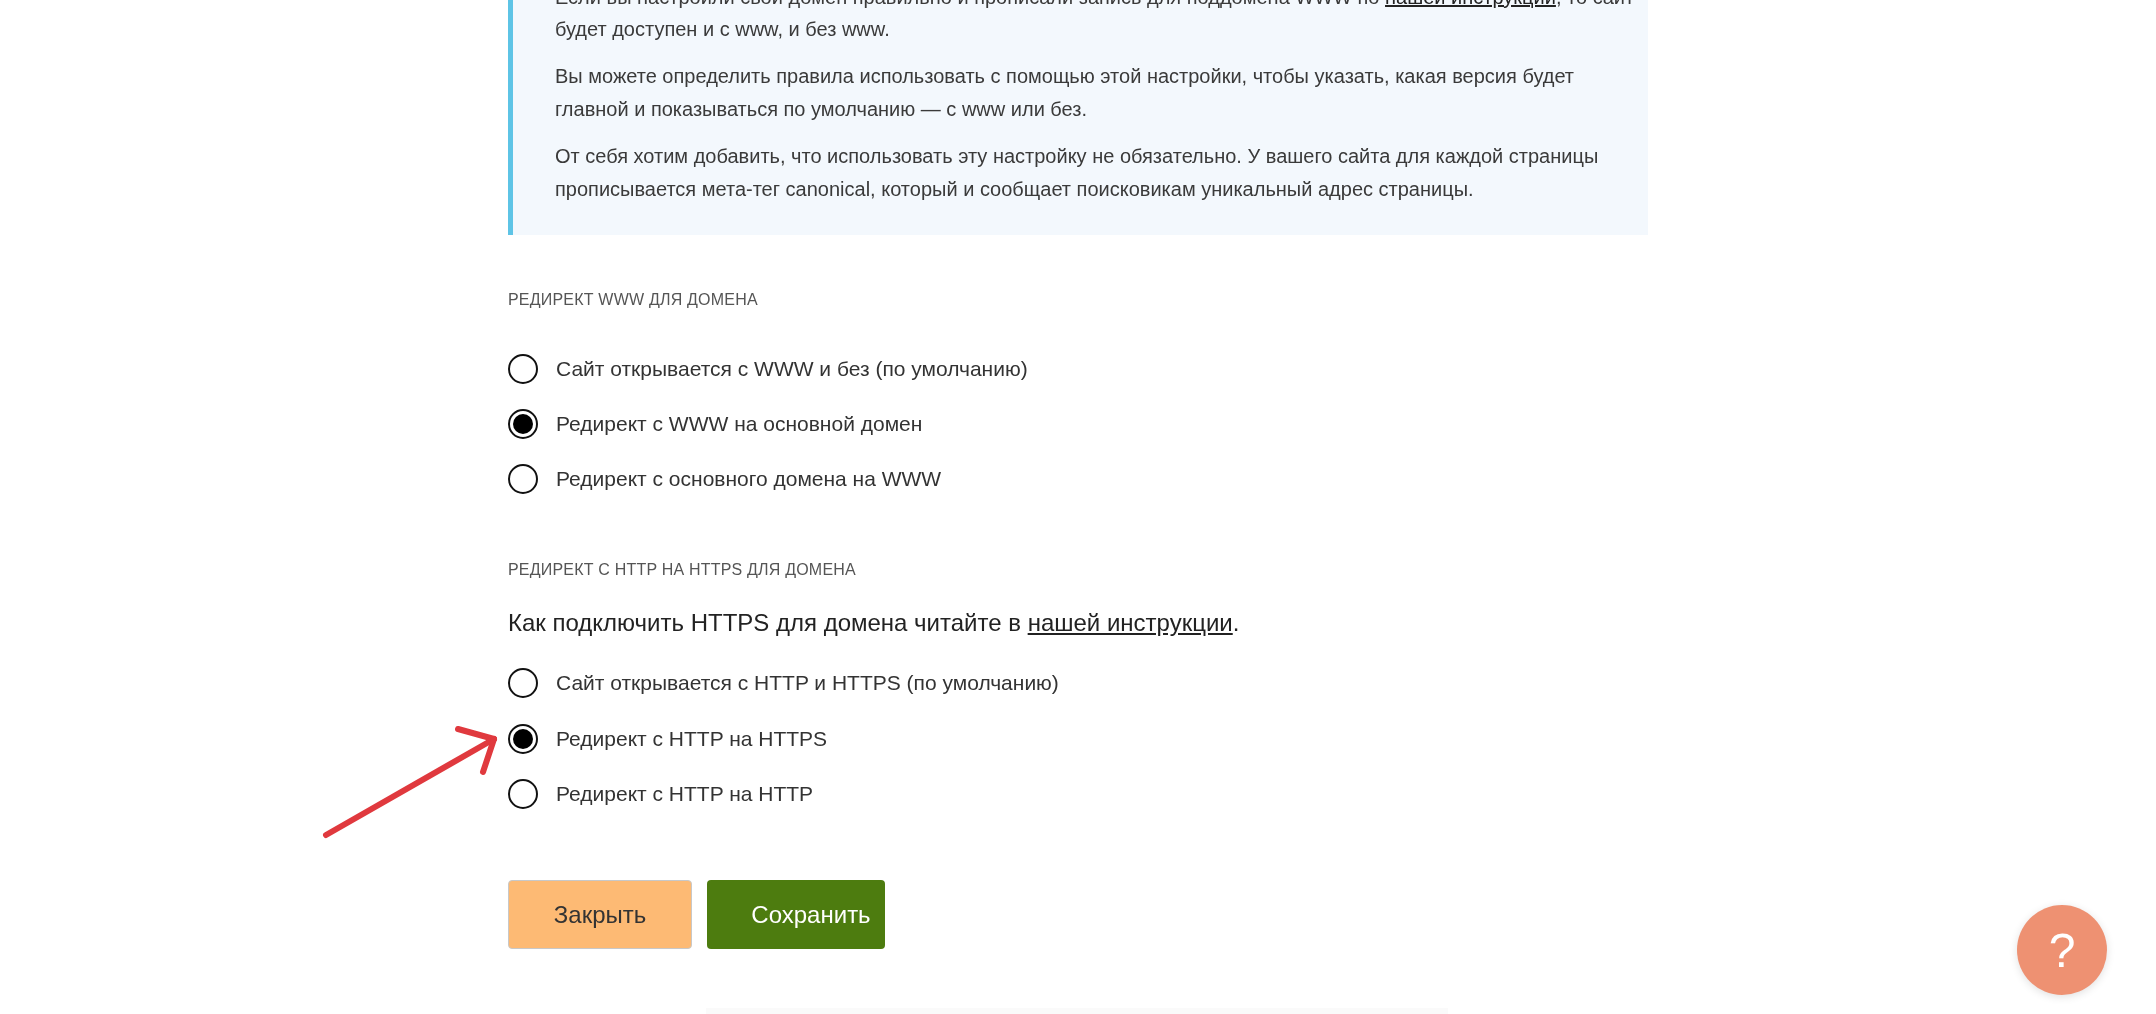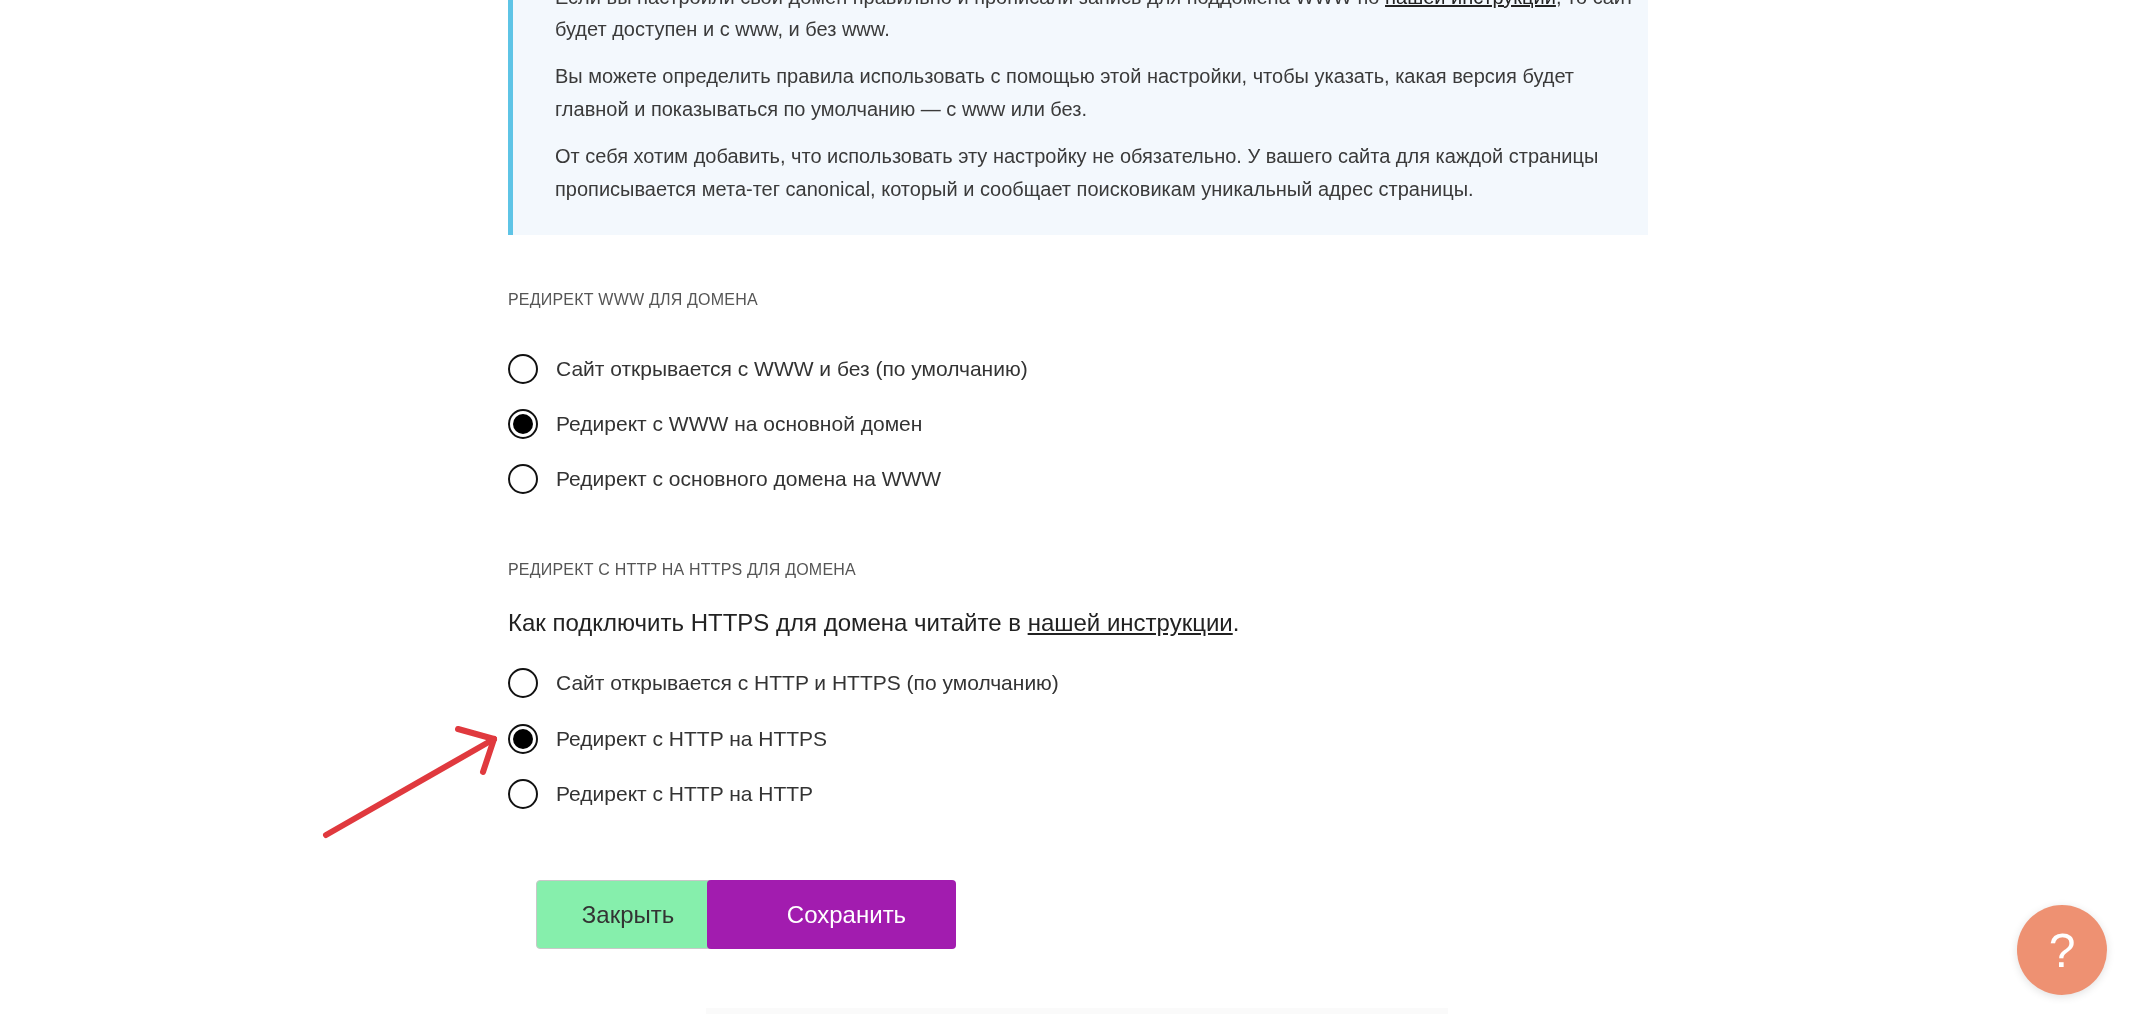--- a/index.html
+++ b/index.html
@@ -90,28 +90,28 @@
       border-radius: 4px;
       font-size: 24px;
       display: flex;
       align-items: center;
       justify-content: center;
       box-sizing: border-box;
       cursor: pointer;
       font-family: "Liberation Sans", "DejaVu Sans", sans-serif;
     }
     .btn-close {
-      left: 536px; width: 184px;
-      background: #86efac;
+      left: 508px; width: 184px;
+      background: #fdba74;
       border: 1.5px solid #c8c8c8;
       color: #333333;
     }
     .btn-save {
-      left: 707px; width: 249px;
-      background: #a21caf;
+      left: 707px; width: 178px;
+      background: #4d7c0f;
       border: none;
       color: #ffffff;
       padding-left: 36px;
     }
 
     .bottom-strip {
       position: absolute;
       left: 706px; top: 1008px;
       width: 742px; height: 6px;
       background: #fafafa;

